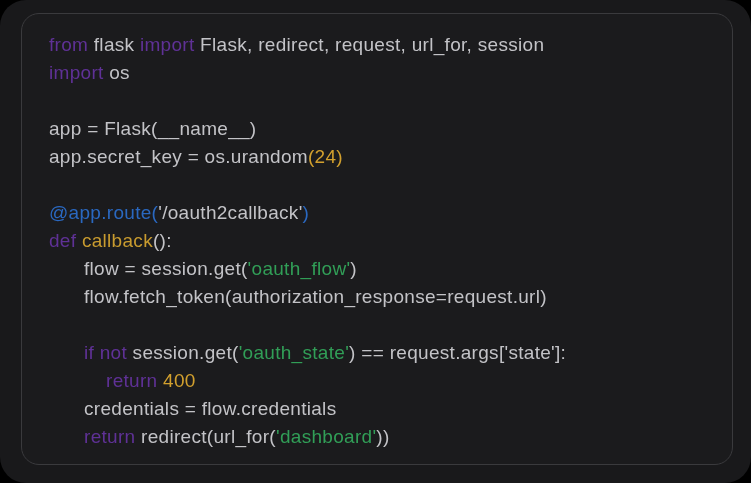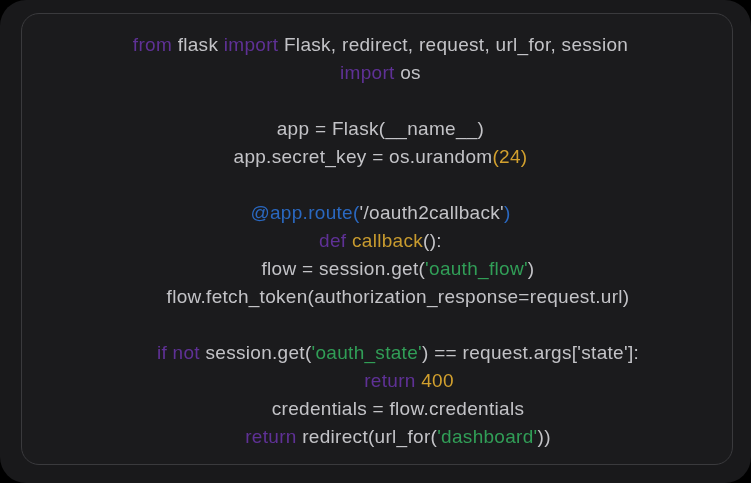--- a/index.html
+++ b/index.html
@@ -1,15 +1,15 @@
 <!DOCTYPE html>
 <html><head>
 <meta charset="utf-8">
 <style>
-  * { margin: 0; padding: 0; box-sizing: border-box; text-align: center; }
+  * { margin: 0; padding: 0; box-sizing: border-box; }
 
   html, body {
     width: 751px;
     height: 483px;
     background: #000000;
     font-family: "Liberation Sans", sans-serif;
     overflow: hidden;
   }
 
   .page {

